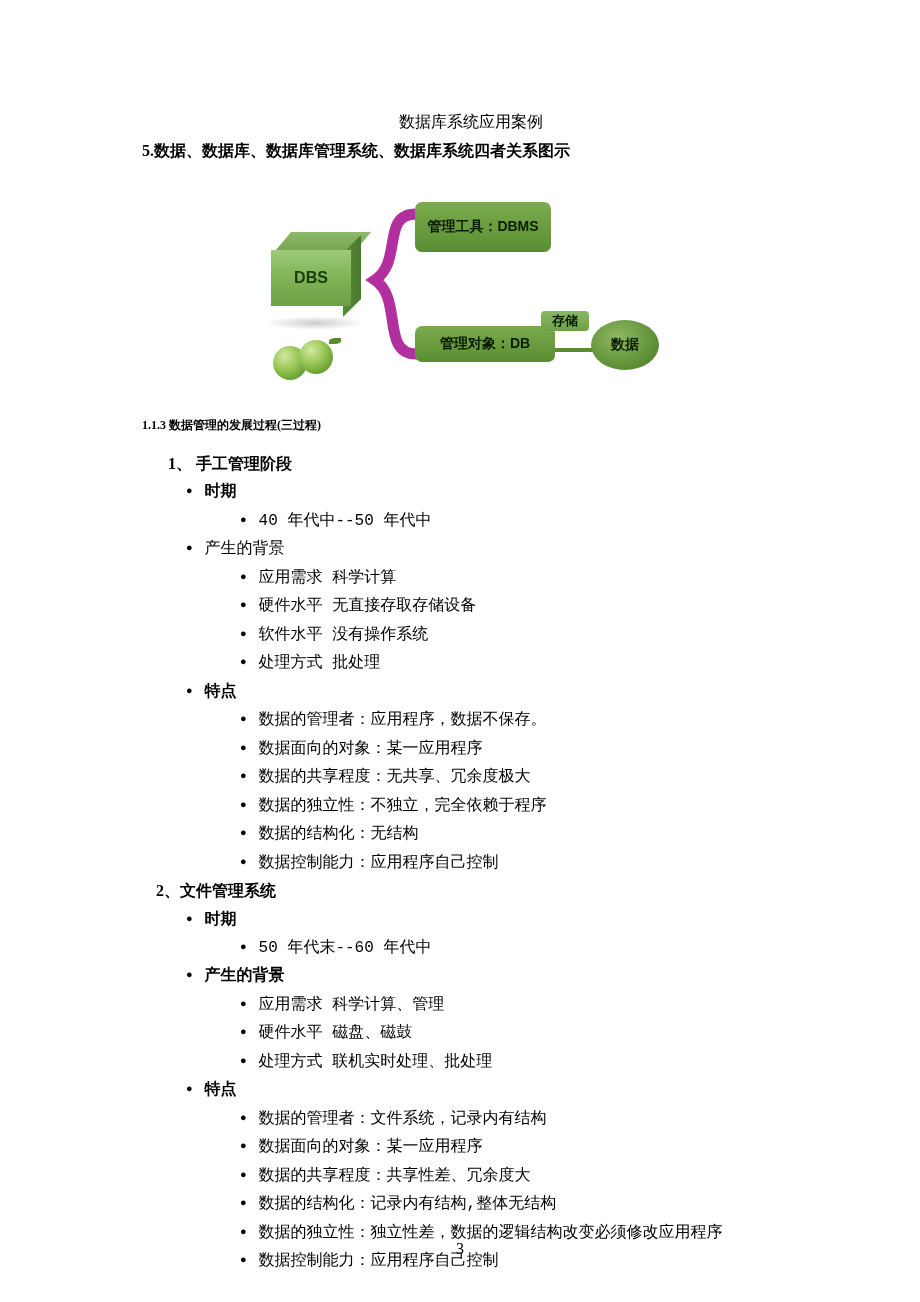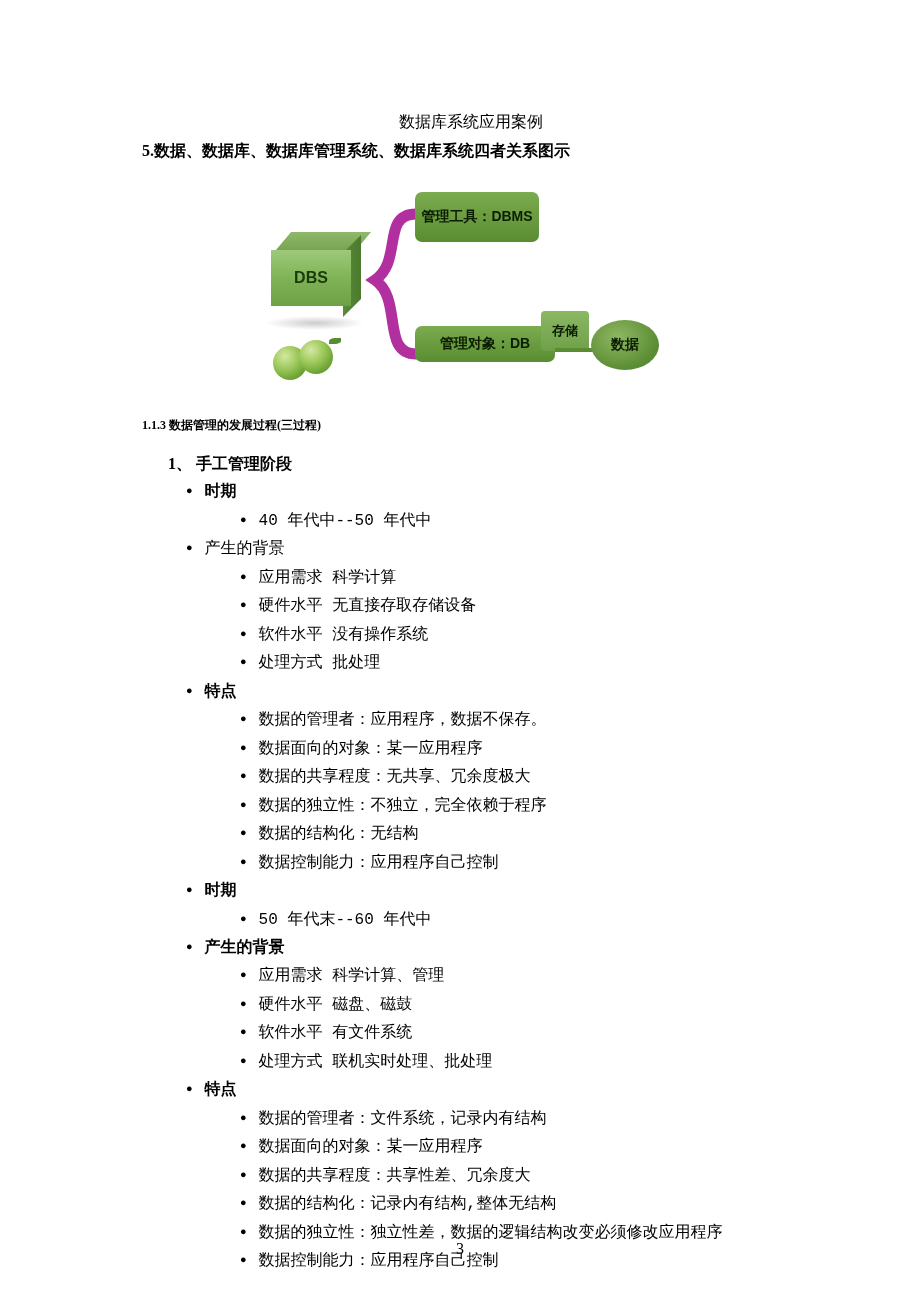--- a/index.html
+++ b/index.html
@@ -85,24 +85,24 @@
     .box {
       position: absolute;
       background: linear-gradient(#7bac50,#6a9c3f,#5a8c33);
       border-radius: 7px;
       color: #0b1d02;
       font-size: 14px;
       font-weight: bold;
       display: flex; align-items: center; justify-content: center;
       font-family: "Microsoft YaHei", Arial, sans-serif;
     }
-    .box.tool { left: 144px; top: 16px; width: 124px; height: 50px; }
+    .box.tool { left: 144px; top: 26px; width: 136px; height: 50px; }
     .box.obj { left: 144px; top: 150px; width: 140px; height: 36px; }
     .smallbox {
-      position: absolute; left: 270px; top: 135px; width: 48px; height: 40px;
+      position: absolute; left: 270px; top: 135px; width: 48px; height: 20px;
       background: linear-gradient(#8bb863,#6fa048); border-radius: 4px;
       color: #0b1d02; font-size: 13px; font-weight: bold;
       display: flex; align-items: center; justify-content: center;
       font-family: "Microsoft YaHei", sans-serif;
     }
     .oval {
       position: absolute; left: 320px; top: 144px; width: 68px; height: 50px;
       background: radial-gradient(ellipse at 40% 35%, #8fb863, #5a8c33 70%);
       border-radius: 50%;
       color: #0b1d02; font-size: 14px; font-weight: bold;
@@ -169,33 +169,33 @@
   </ul>
   <ul class="bul lvl2">
     <li>数据的管理者：应用程序，数据不保存。</li>
     <li>数据面向的对象：某一应用程序</li>
     <li>数据的共享程度：无共享、冗余度极大</li>
     <li>数据的独立性：不独立，完全依赖于程序</li>
     <li>数据的结构化：无结构</li>
     <li>数据控制能力：应用程序自己控制</li>
   </ul>
 
+  <div class="stage-num" style="margin-left:14px">2、文件管理系统</div>
   <ul class="bul lvl1">
     <li class="bold">时期</li>
   </ul>
   <ul class="bul lvl2">
     <li>50 年代末--60 年代中</li>
   </ul>
   <ul class="bul lvl1">
     <li class="bold">产生的背景</li>
   </ul>
   <ul class="bul lvl2">
     <li>应用需求   科学计算、管理</li>
     <li>硬件水平   磁盘、磁鼓</li>
-    <li>软件水平   有文件系统</li>
     <li>处理方式   联机实时处理、批处理</li>
   </ul>
   <ul class="bul lvl1">
     <li class="bold">特点</li>
   </ul>
   <ul class="bul lvl2">
     <li>数据的管理者：文件系统，记录内有结构</li>
     <li>数据面向的对象：某一应用程序</li>
     <li>数据的共享程度：共享性差、冗余度大</li>
     <li>数据的结构化：记录内有结构,整体无结构</li>

